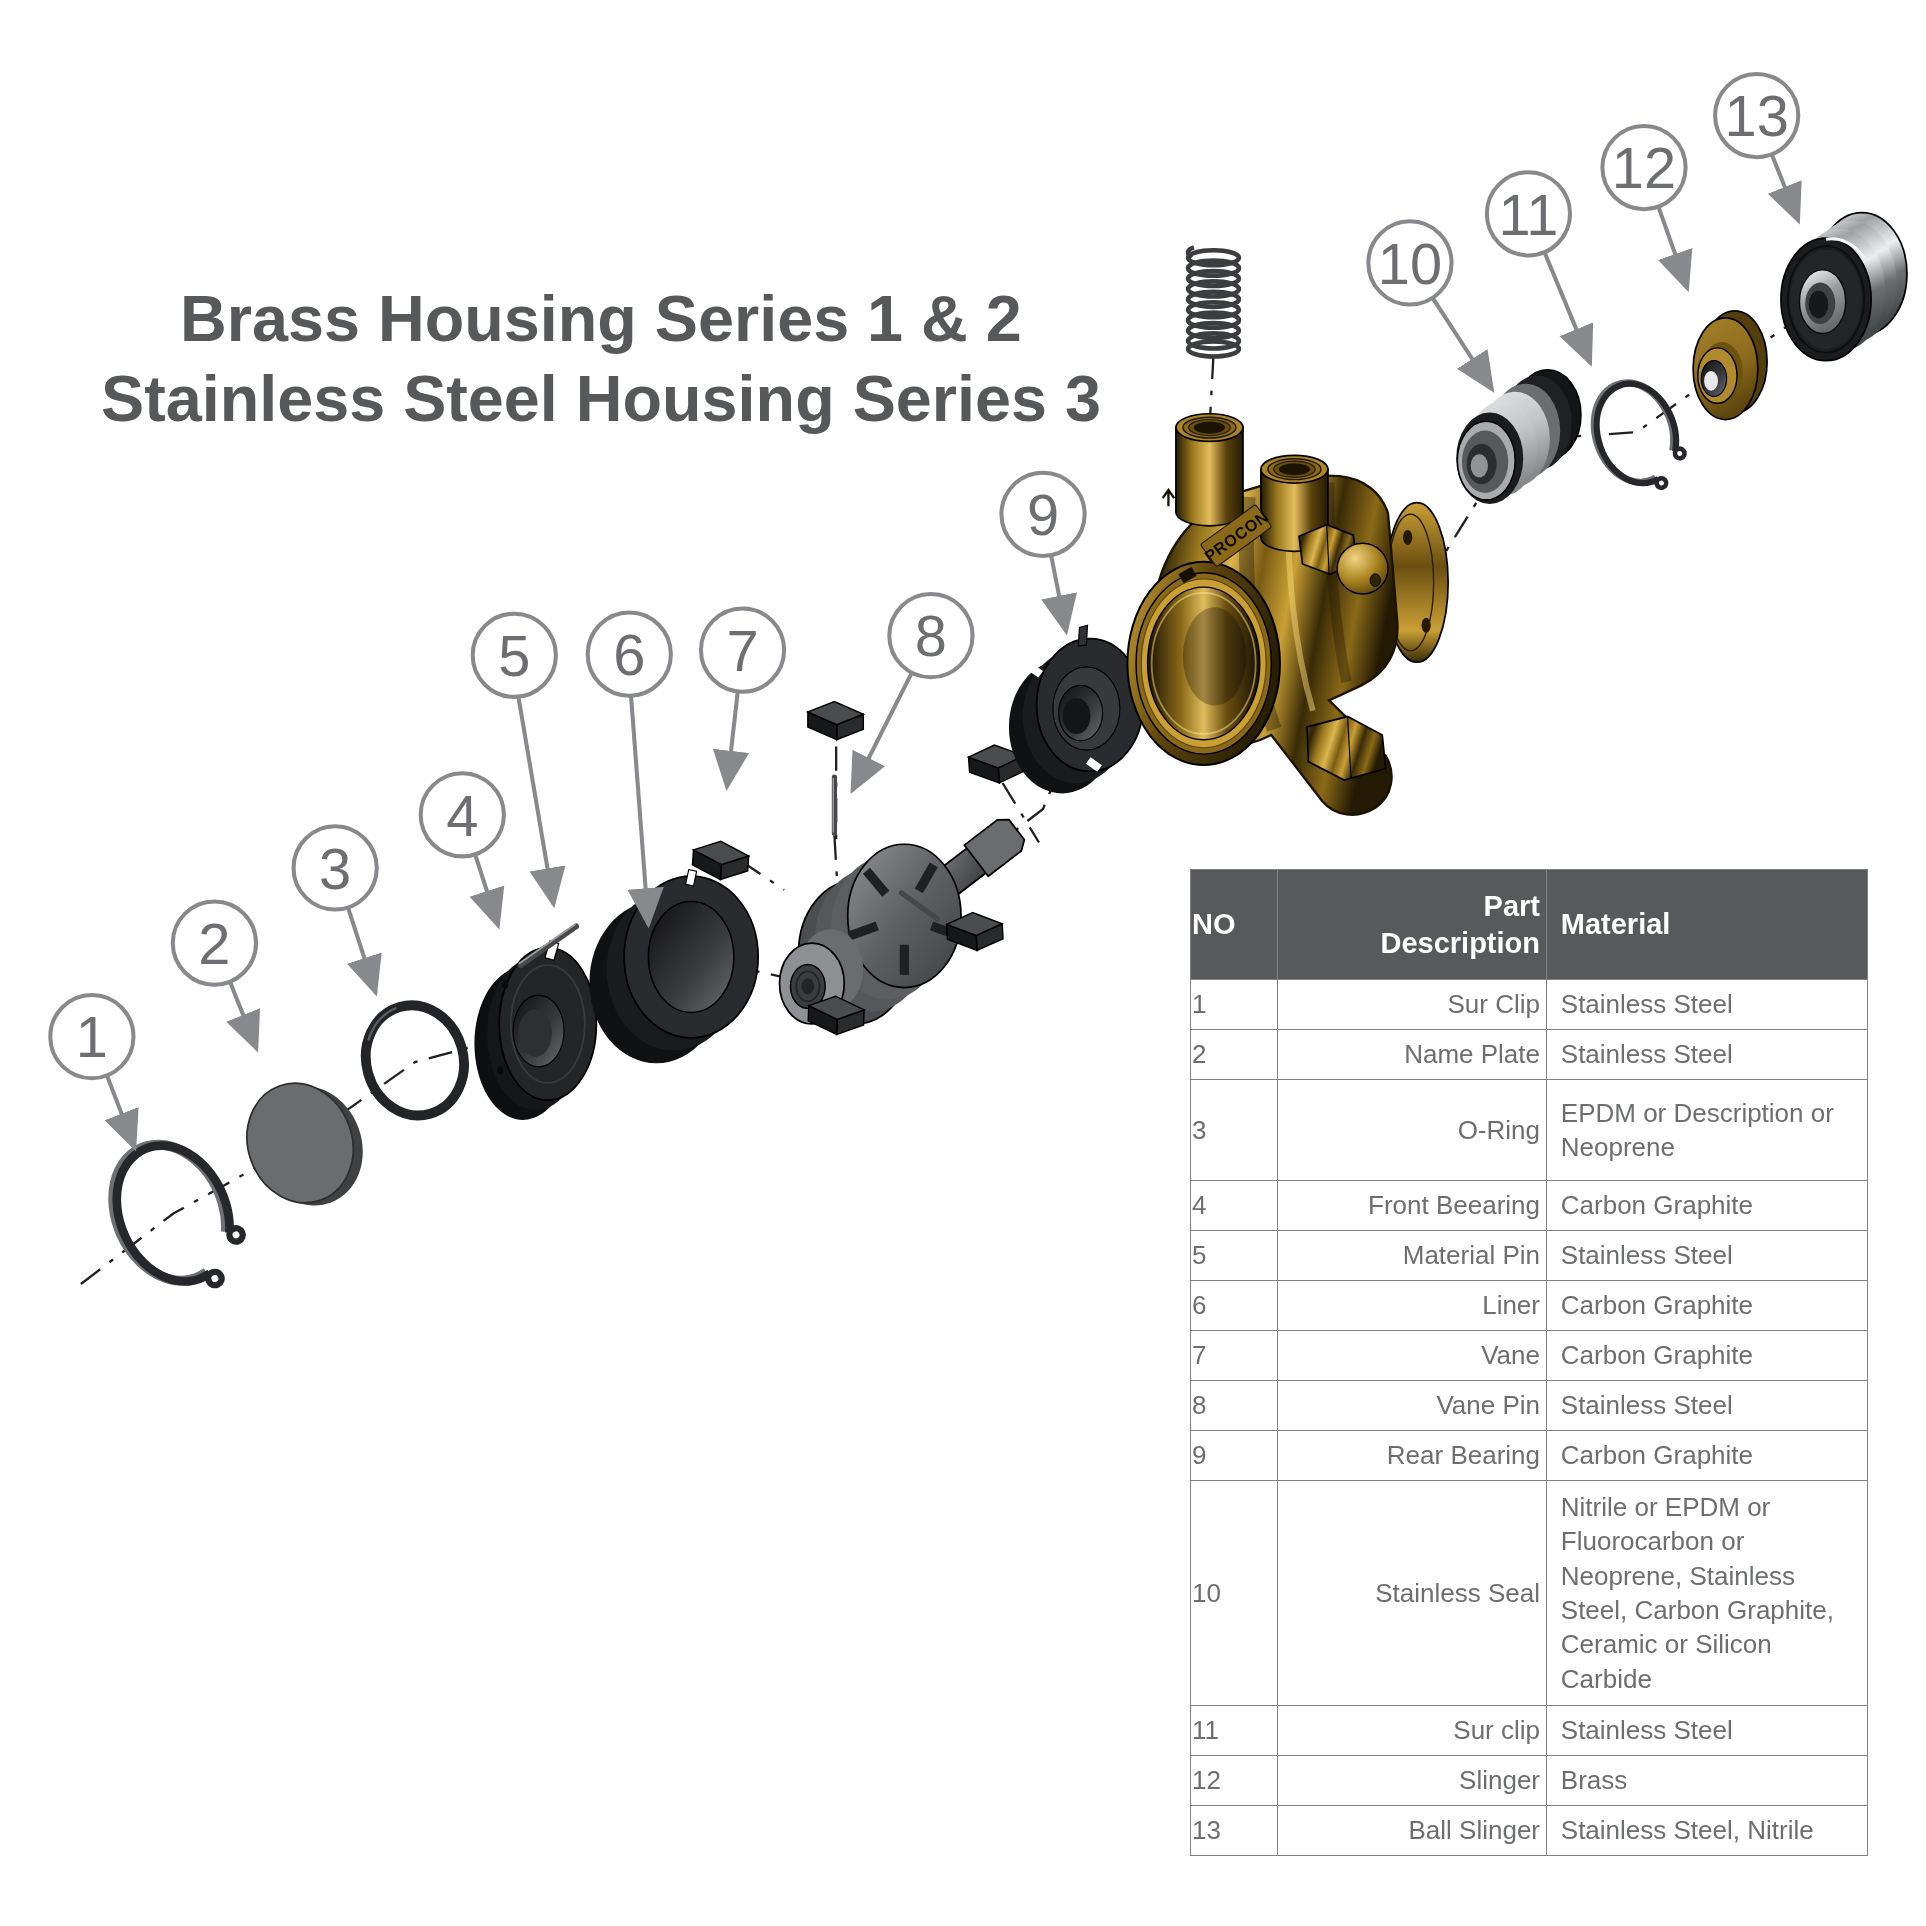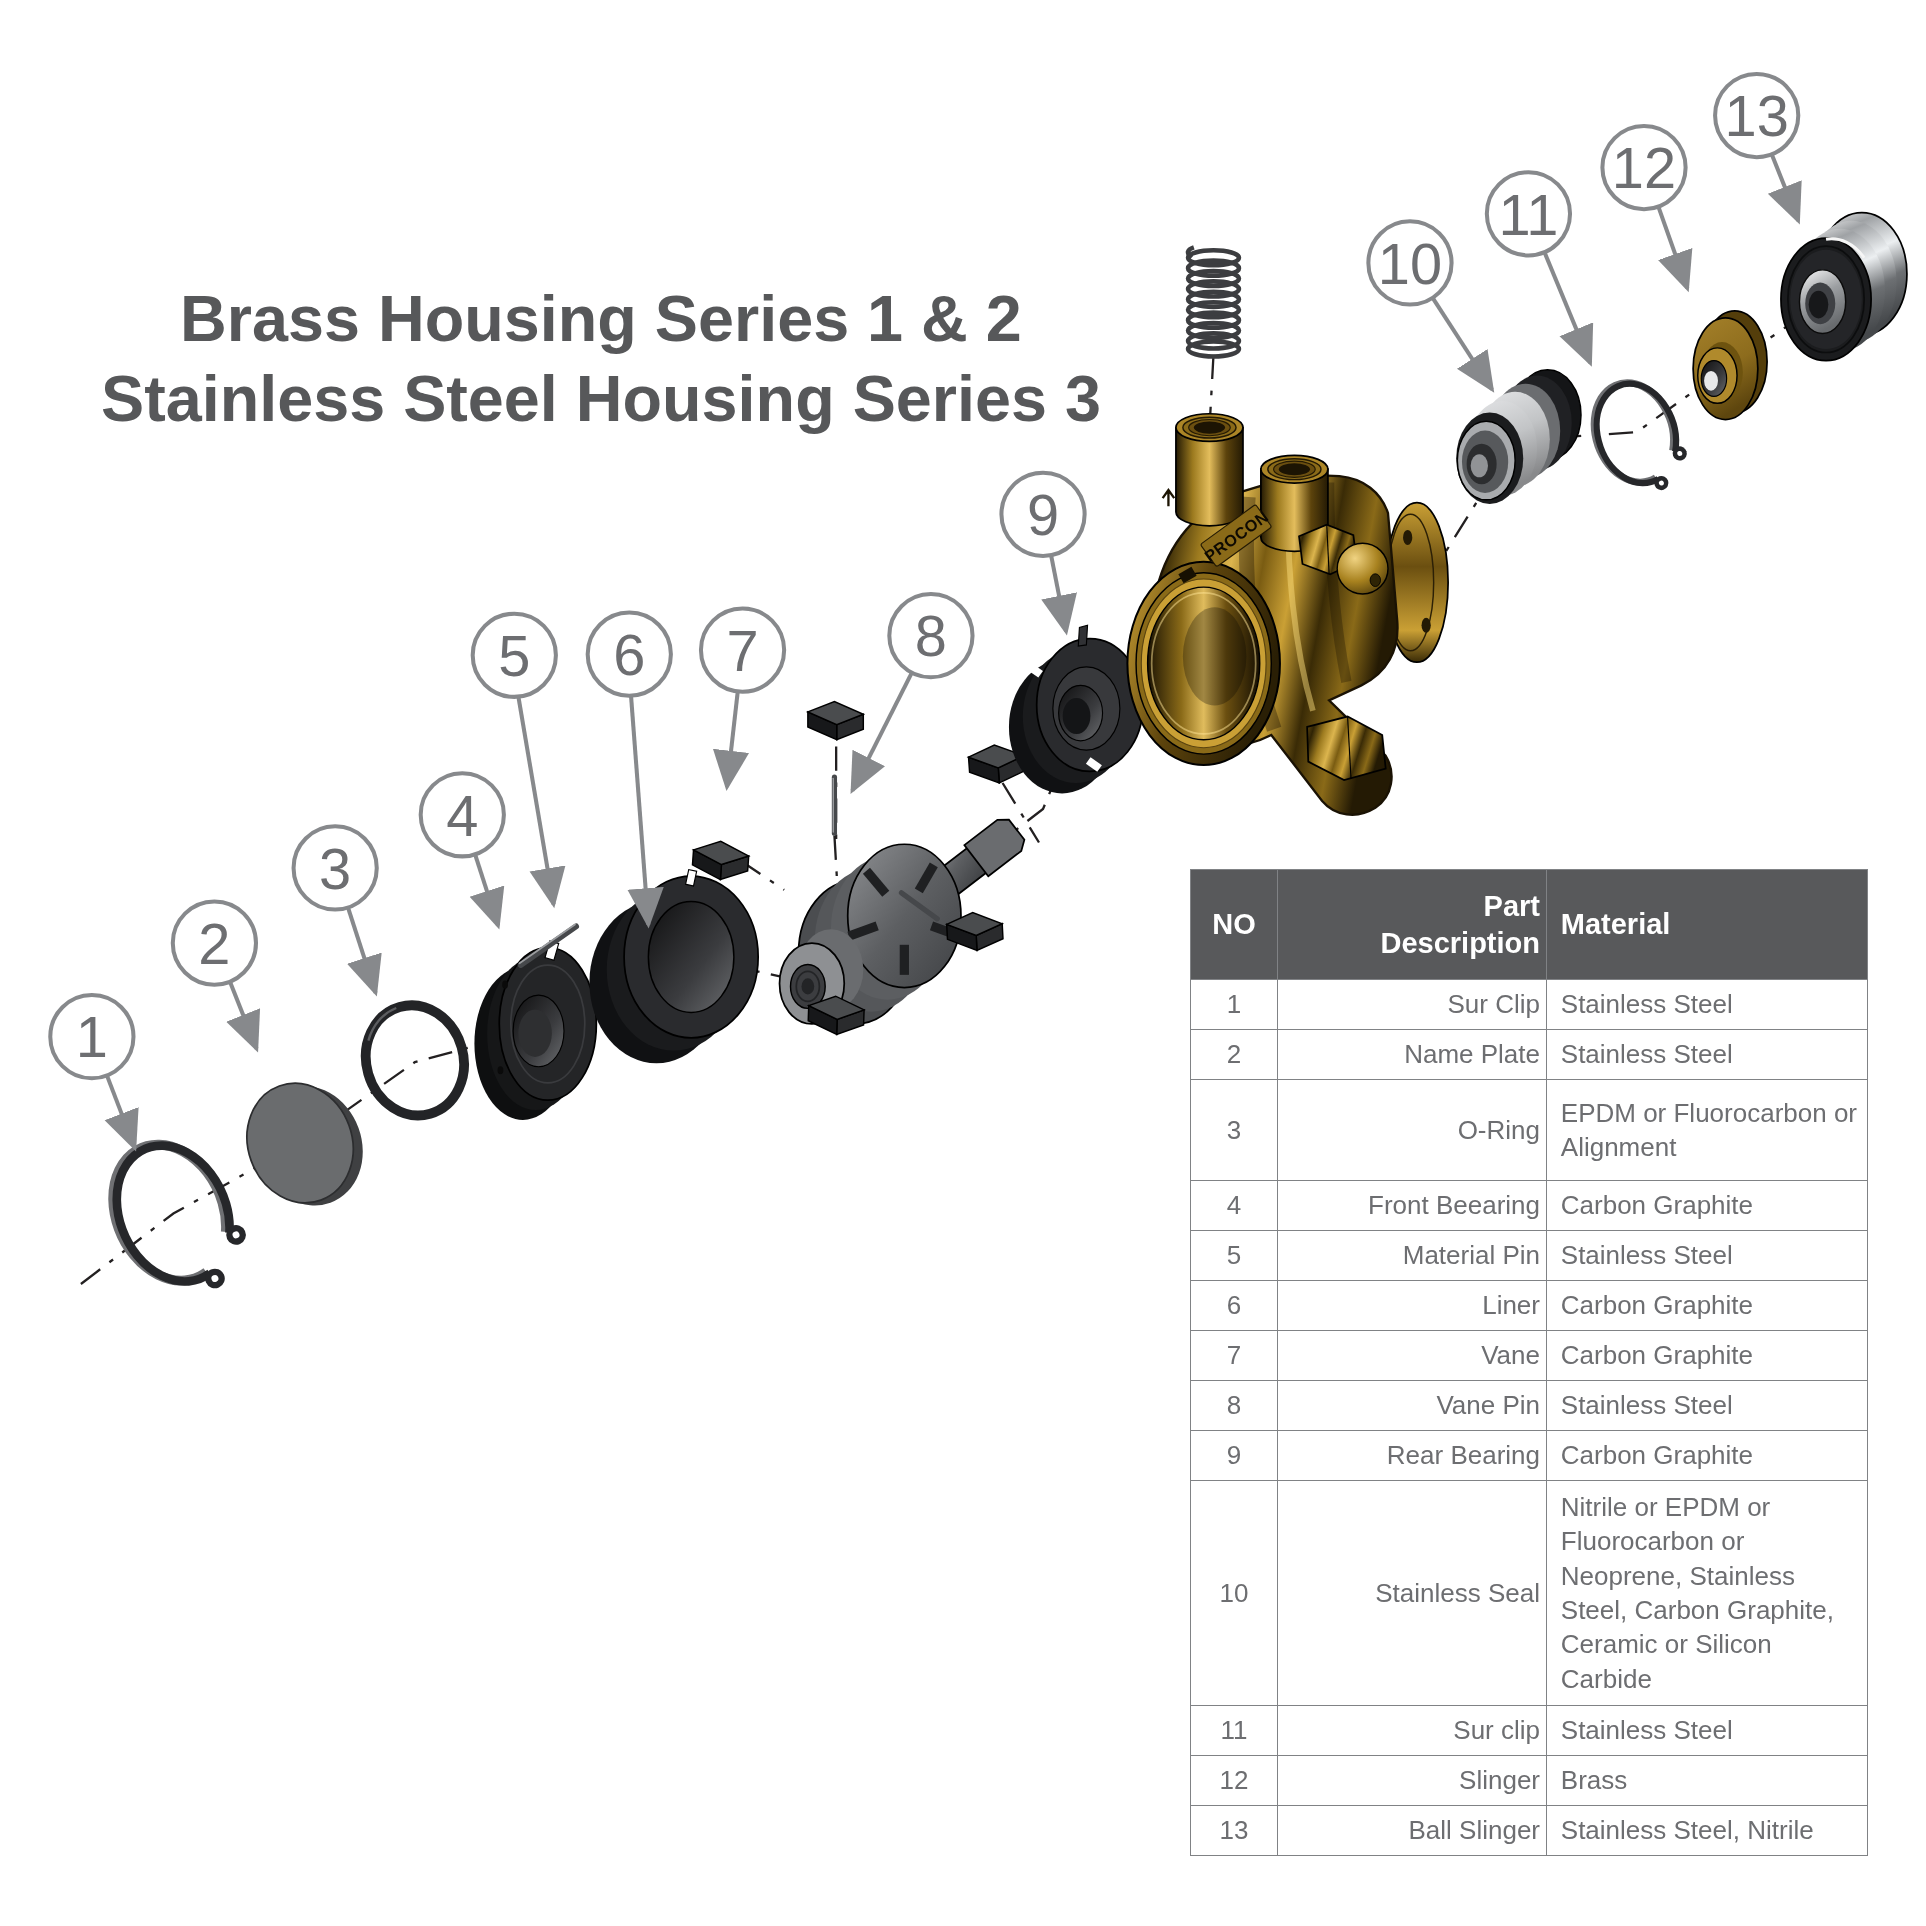--- a/index.html
+++ b/index.html
@@ -9,21 +9,21 @@
   .callout-num{font-family:"Liberation Sans",sans-serif;font-size:100px;fill:#6d6e71;text-anchor:middle;}
   .brand-text{font-family:"Liberation Sans",sans-serif;font-weight:700;font-size:28px;fill:#0e0a02;letter-spacing:1px;text-anchor:middle;}
   
   #parts-table{position:absolute;left:1190px;top:869px;width:629px;border-collapse:collapse;table-layout:fixed;
     font-family:"Liberation Sans",sans-serif;color:#6d6e71;}
   #parts-table th,#parts-table td{border:1.7px solid #808285;vertical-align:middle;overflow:hidden;}
   #parts-table thead tr{height:110px;}
   #parts-table th{background:#58595b;color:#ffffff;font-weight:600;font-size:29px;text-align:center;
     white-space:pre-line;line-height:1.25;}
   #parts-table td{font-size:26px;line-height:1.32;}
-  #parts-table .col-no{width:84px;text-align:center;}
+  #parts-table .col-no{width:84px;text-align:left;}
   #parts-table .col-part{width:248px;text-align:right;padding-left:14px;padding-right:5.8px;}
   #parts-table .col-material{width:298px;text-align:left;padding-left:14px;padding-right:8px;}
   #parts-table tbody tr{height:50px;}
   #parts-table tbody tr:nth-child(3){height:101px;}
   #parts-table tbody tr:nth-child(10){height:225px;}
 </style>
 </head>
 <body>
 
 <div id="page">
@@ -423,21 +423,21 @@
           <td class="col-material">Stainless Steel</td>
         </tr>
         <tr>
           <td class="col-no">2</td>
           <td class="col-part">Name Plate</td>
           <td class="col-material">Stainless Steel</td>
         </tr>
         <tr>
           <td class="col-no">3</td>
           <td class="col-part">O-Ring</td>
-          <td class="col-material">EPDM or Fluorocarbon or Alignment</td>
+          <td class="col-material">EPDM or Description or Neoprene</td>
         </tr>
         <tr>
           <td class="col-no">4</td>
           <td class="col-part">Front Beearing</td>
           <td class="col-material">Carbon Graphite</td>
         </tr>
         <tr>
           <td class="col-no">5</td>
           <td class="col-part">Material Pin</td>
           <td class="col-material">Stainless Steel</td>

